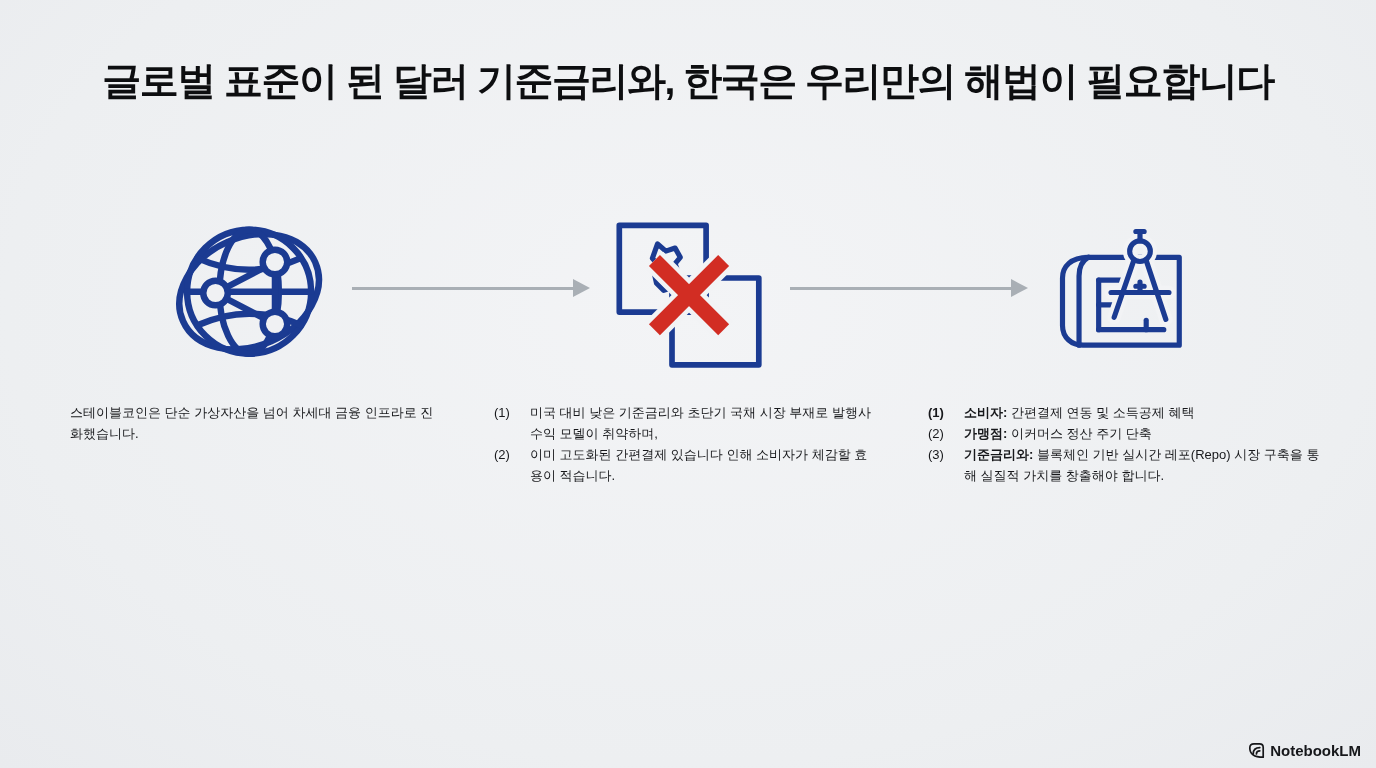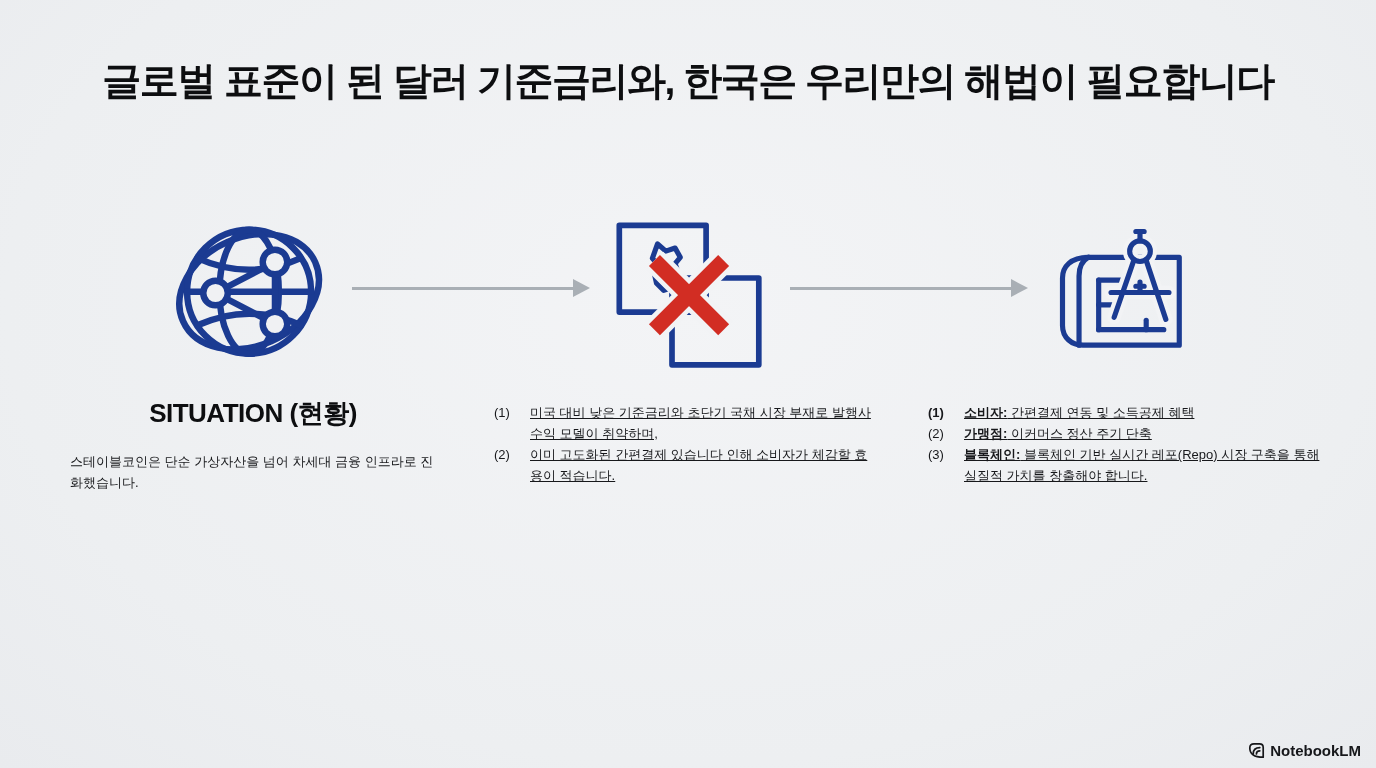--- a/index.html
+++ b/index.html
@@ -25,21 +25,21 @@
   .icon-wrap svg{display:block;}
   .col-heading{
     margin-top:14px;text-align:center;
     font-size:26px;font-weight:800;letter-spacing:-0.5px;color:#0d0e10;
   }
   .col-body{margin-top:20px;font-size:13px;line-height:1.62;color:#17181b;}
   .col-body p{margin:0 0 17px 0;}
   .col-body p:last-child{margin-bottom:0;}
   .num-item{display:flex;margin:0;}
   .item-num{flex:0 0 36px;}
-  .item-text{flex:1;text-decoration:underline;}
+  .item-text{flex:1;}
   .item-term{font-weight:700;}
   .res-items .num-item:first-child .item-num{font-weight:700;}
   .arrow{position:absolute;height:2.5px;background:#a9afb5;top:287px;}
   .arrow-1{left:352px;width:222px;}
   .arrow-2{left:790px;width:222px;}
   .arrow::after{
     content:"";position:absolute;right:-16px;top:-7.75px;
     border-left:17px solid #a9afb5;
     border-top:9px solid transparent;
     border-bottom:9px solid transparent;
@@ -71,21 +71,20 @@
         <path d="M22 38 Q62 56 102 38"></path>
         <path d="M22 90 Q62 72 102 90"></path>
         <line x1="36" y1="65" x2="82" y2="41"></line>
         <line x1="36" y1="65" x2="82" y2="89"></line>
         <line x1="82" y1="41" x2="82" y2="89"></line>
         <circle cx="82" cy="41" r="9.5" fill="#f0f1f3"></circle>
         <circle cx="36" cy="65" r="9.5" fill="#f0f1f3"></circle>
         <circle cx="82" cy="89" r="9.5" fill="#f0f1f3"></circle>
       </svg>
     </div>
-    <div class="col-heading">SITUATION (현황)</div>
     <div class="col-body">
       <p>스테이블코인은 단순 가상자산을 넘어 차세대 금융 인프라로 진화했습니다.</p>
     </div>
   </div>
 
   <div class="col col-complication">
     <div class="icon-wrap">
       <svg width="155" height="155" viewBox="0 0 150 150" fill="none" stroke-linecap="round" stroke-linejoin="round">
         <rect x="9" y="9" width="84" height="84" stroke="#1b3b92" stroke-width="5.5"></rect>
         <rect x="60" y="60" width="84" height="84" stroke="#1b3b92" stroke-width="5.5"></rect>
@@ -143,21 +142,21 @@
       <div class="num-item">
         <span class="item-num">(1)</span>
         <span class="item-text"><span class="item-term">소비자:</span> <span>간편결제 연동 및 소득공제 혜택</span></span>
       </div>
       <div class="num-item">
         <span class="item-num">(2)</span>
         <span class="item-text"><span class="item-term">가맹점:</span> <span>이커머스 정산 주기 단축</span></span>
       </div>
       <div class="num-item">
         <span class="item-num">(3)</span>
-        <span class="item-text"><span class="item-term">블록체인:</span> <span>블록체인 기반 실시간 레포(Repo) 시장 구축을 통해 실질적 가치를 창출해야 합니다.</span></span>
+        <span class="item-text"><span class="item-term">기준금리와:</span> <span>블록체인 기반 실시간 레포(Repo) 시장 구축을 통해 실질적 가치를 창출해야 합니다.</span></span>
       </div>
     </div>
   </div>
 
   <div class="footer-brand">
     <span>
       <svg width="17" height="17" viewBox="0 0 17 17" fill="none" stroke="#16171a" stroke-width="1.7" stroke-linecap="round" stroke-linejoin="round">
         <path d="M15.2 15.2 L15.2 5.4 Q15.2 1.8 11.6 1.8 L6 1.8 Q1.8 1.8 1.8 6 Q1.8 15.2 15.2 15.2 Z"></path>
         <path d="M5.2 12 Q5.2 5.6 11.8 5.6"></path>
         <path d="M8.4 12 Q8.4 8.8 11.8 8.8"></path>

